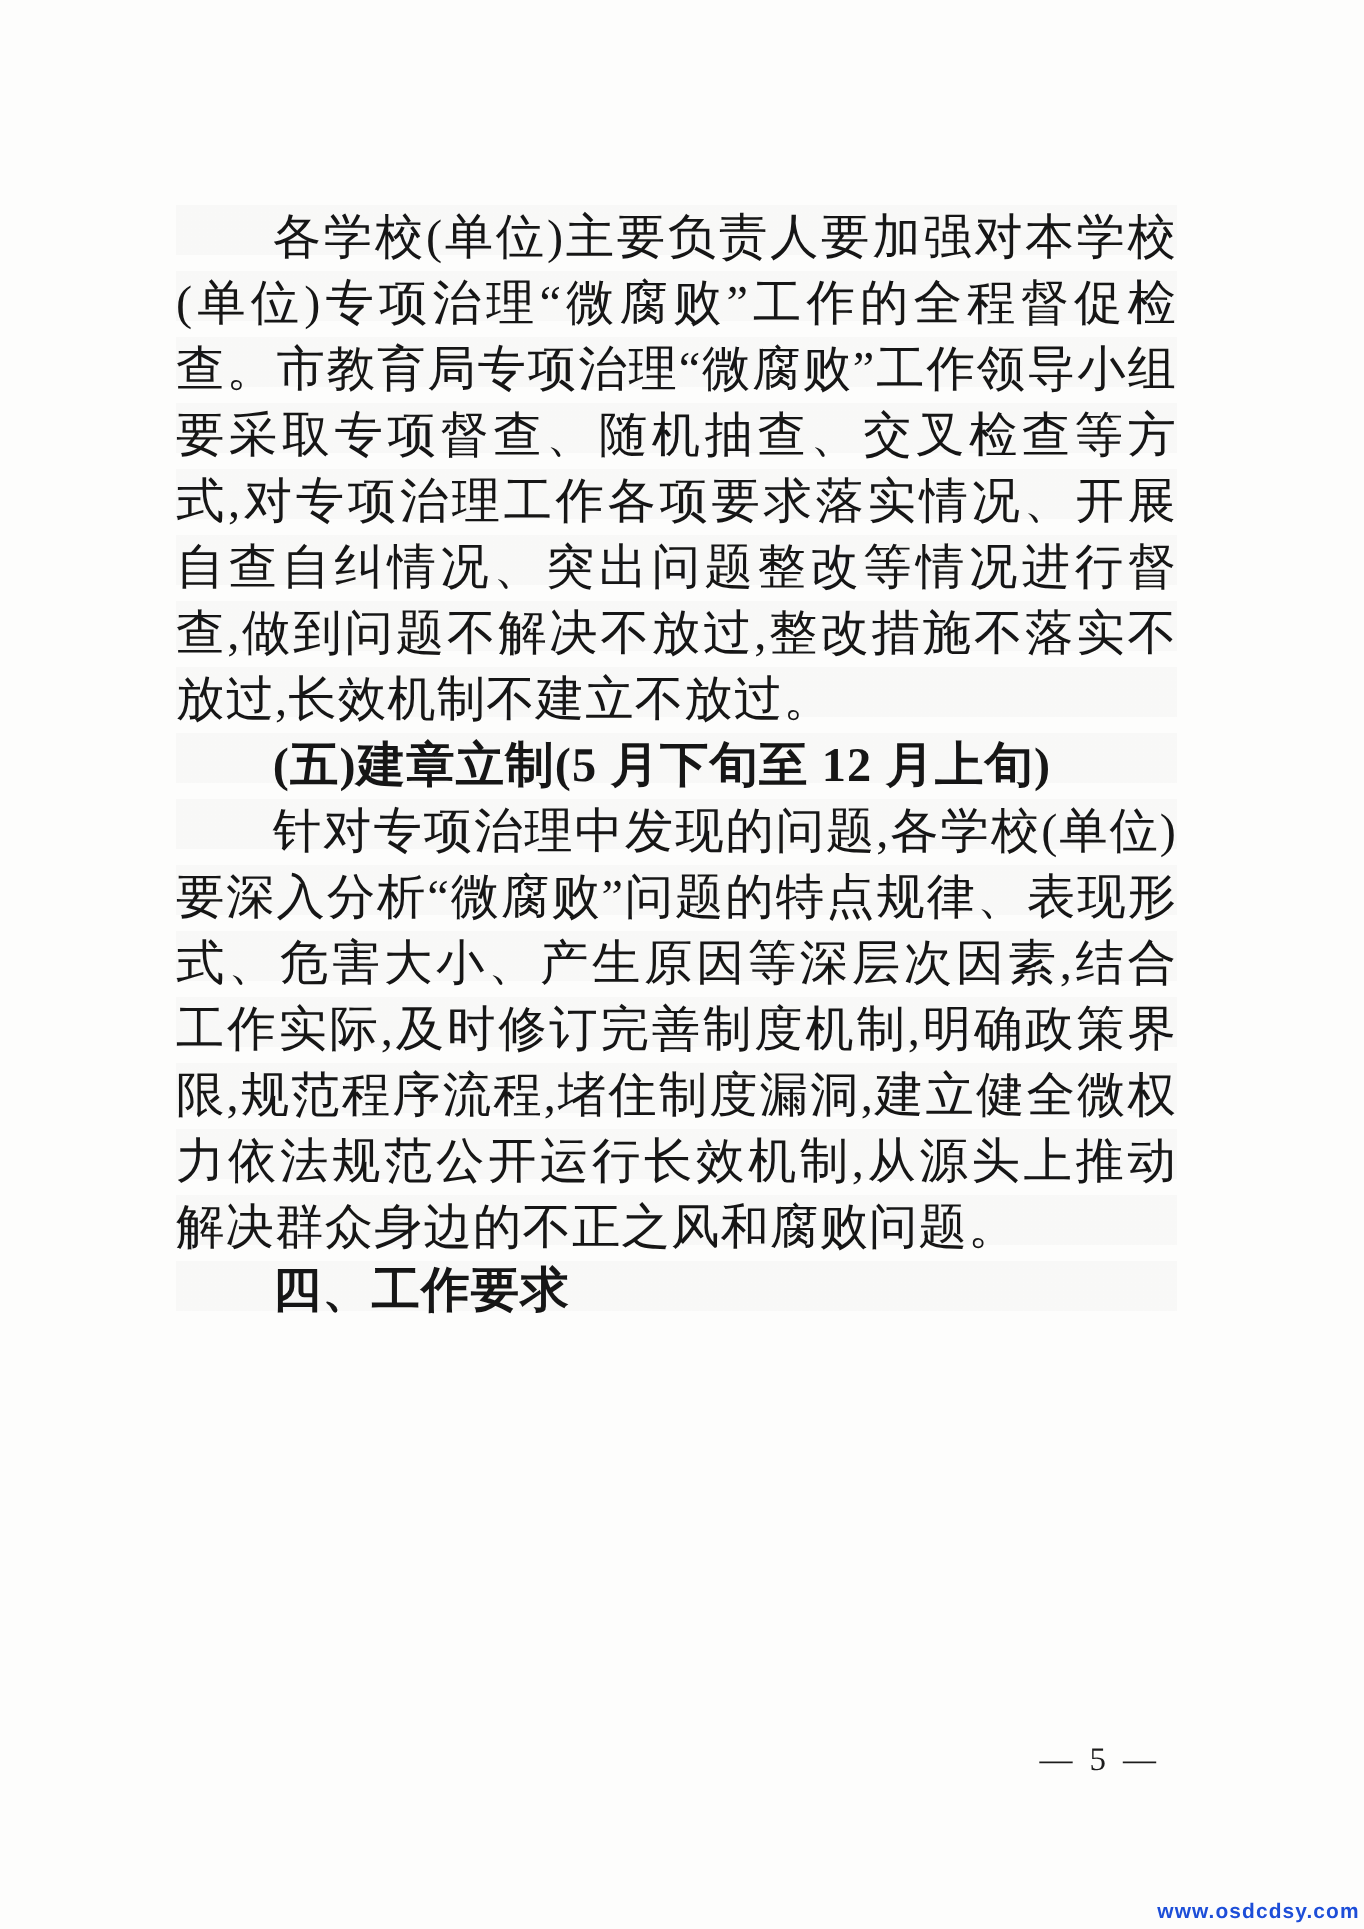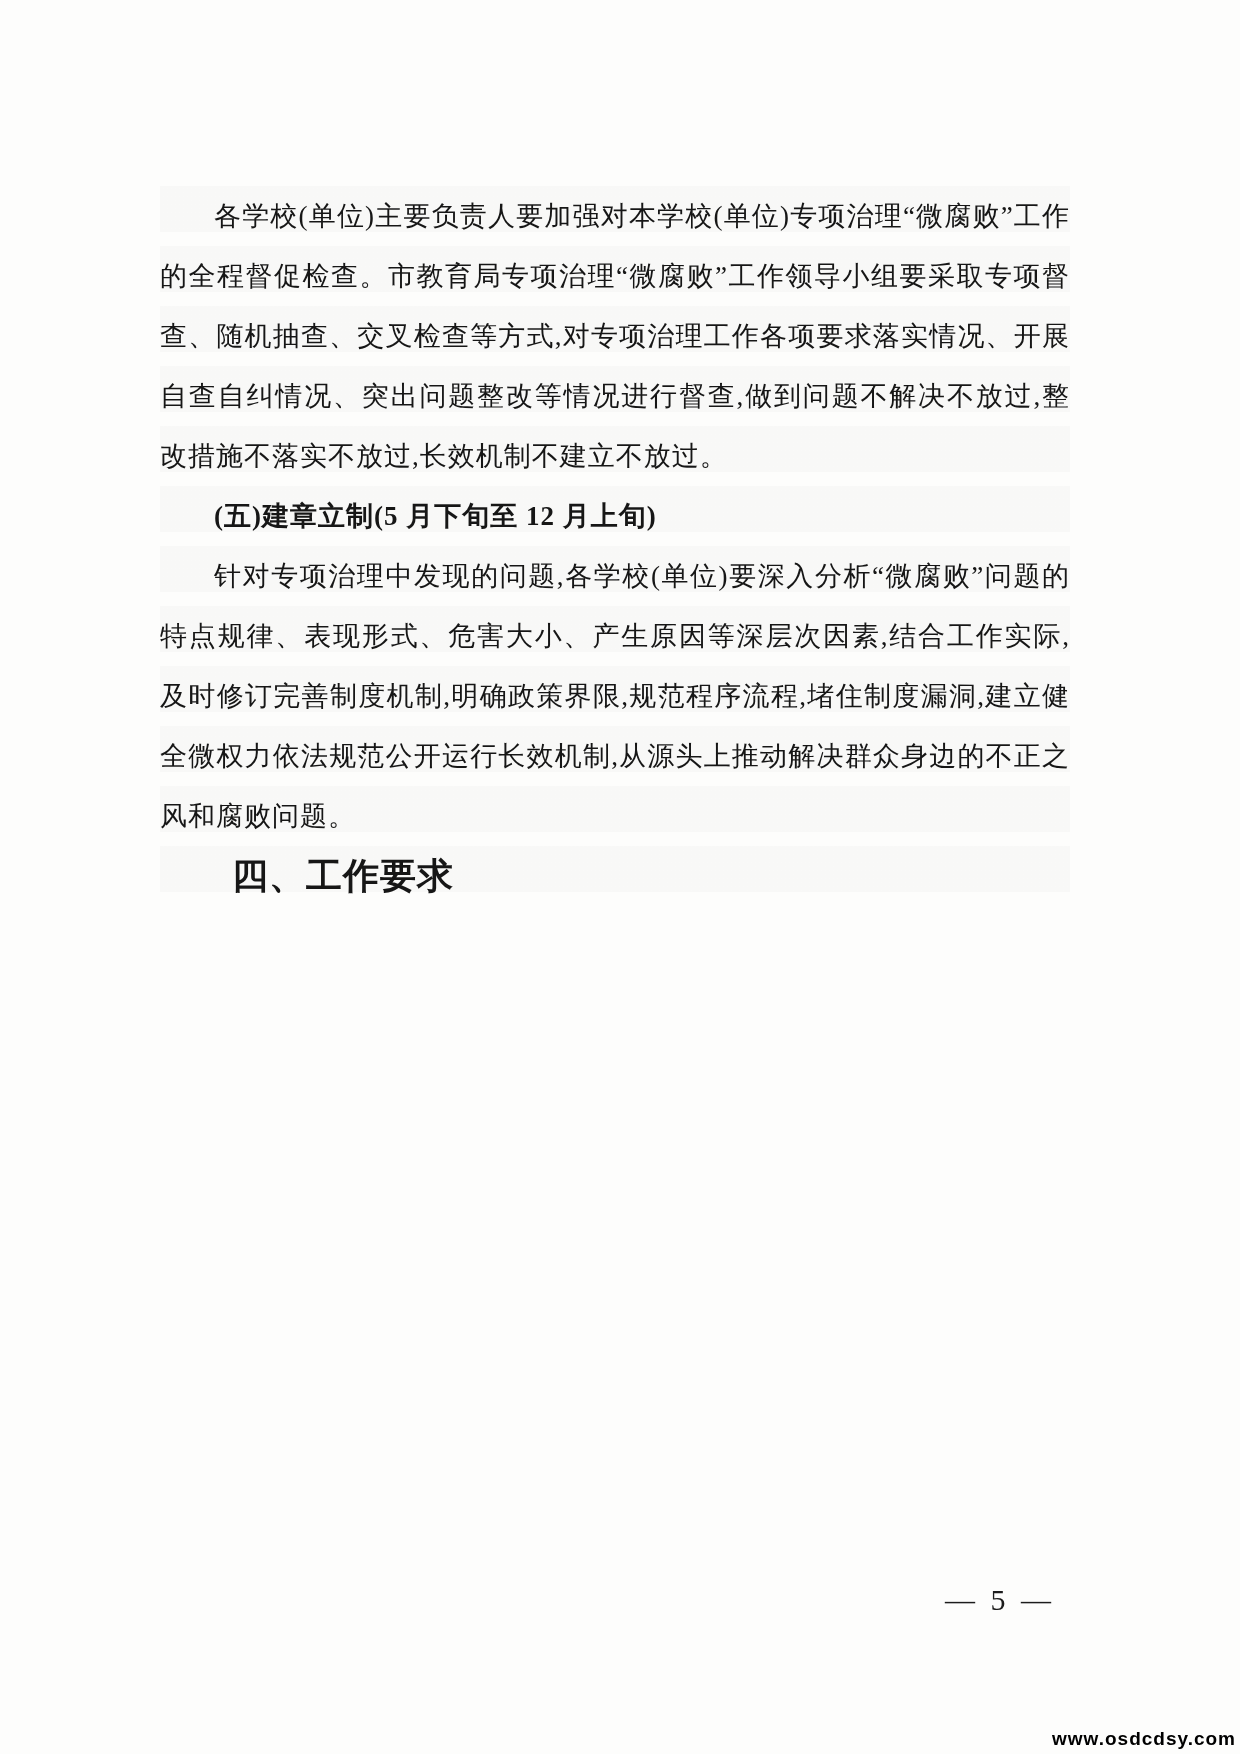--- a/index.html
+++ b/index.html
@@ -17,65 +17,65 @@
     color: #161616;
   }
   .doc-body {
     position: absolute;
     left: 160px;
     top: 186px;
     width: 910px;
   }
   .doc-body p {
     margin: 0;
-    font-size: 27px;
+    font-size: 44px;
     line-height: 60px;
     text-align: justify;
     text-align-last: left;
     text-indent: 2em;
     letter-spacing: 1px;
     
     background-image: repeating-linear-gradient(
       to bottom,
       rgba(0,0,0,0.018) 0px,
       rgba(0,0,0,0.018) 46px,
       rgba(0,0,0,0) 46px,
       rgba(0,0,0,0) 60px);
   }
   .doc-body p.body {
     font-weight: 400;
   }
   .doc-body p.subheading {
     font-weight: 700;           
   }
   .doc-body p.heading {
-    font-family: Liberation Serif, serif;  
+    font-family: Liberation Mono, monospace;  
     font-weight: 700;
-    font-size: 36px;
+    font-size: 44px;
   }
   .page-number {
     position: absolute;
     left: 940px;
     top: 1583px;
     width: 120px;
     text-align: center;
     font-size: 30px;
     letter-spacing: 4px;
     color: #1c1c1c;
     font-family: "Liberation Serif", serif;
     white-space: nowrap;
   }
   .site-watermark {
     position: absolute;
     right: 4px;
     bottom: 4px;
     font-size: 19px;
     font-weight: 700;
     letter-spacing: 1px;
-    color: #000000;
+    color: #1d4ed8;
     font-family: "Liberation Sans", sans-serif;
   }
 </style>
 </head>
 <body>
 
 <div class="page">
 
   <div class="doc-body">
 

